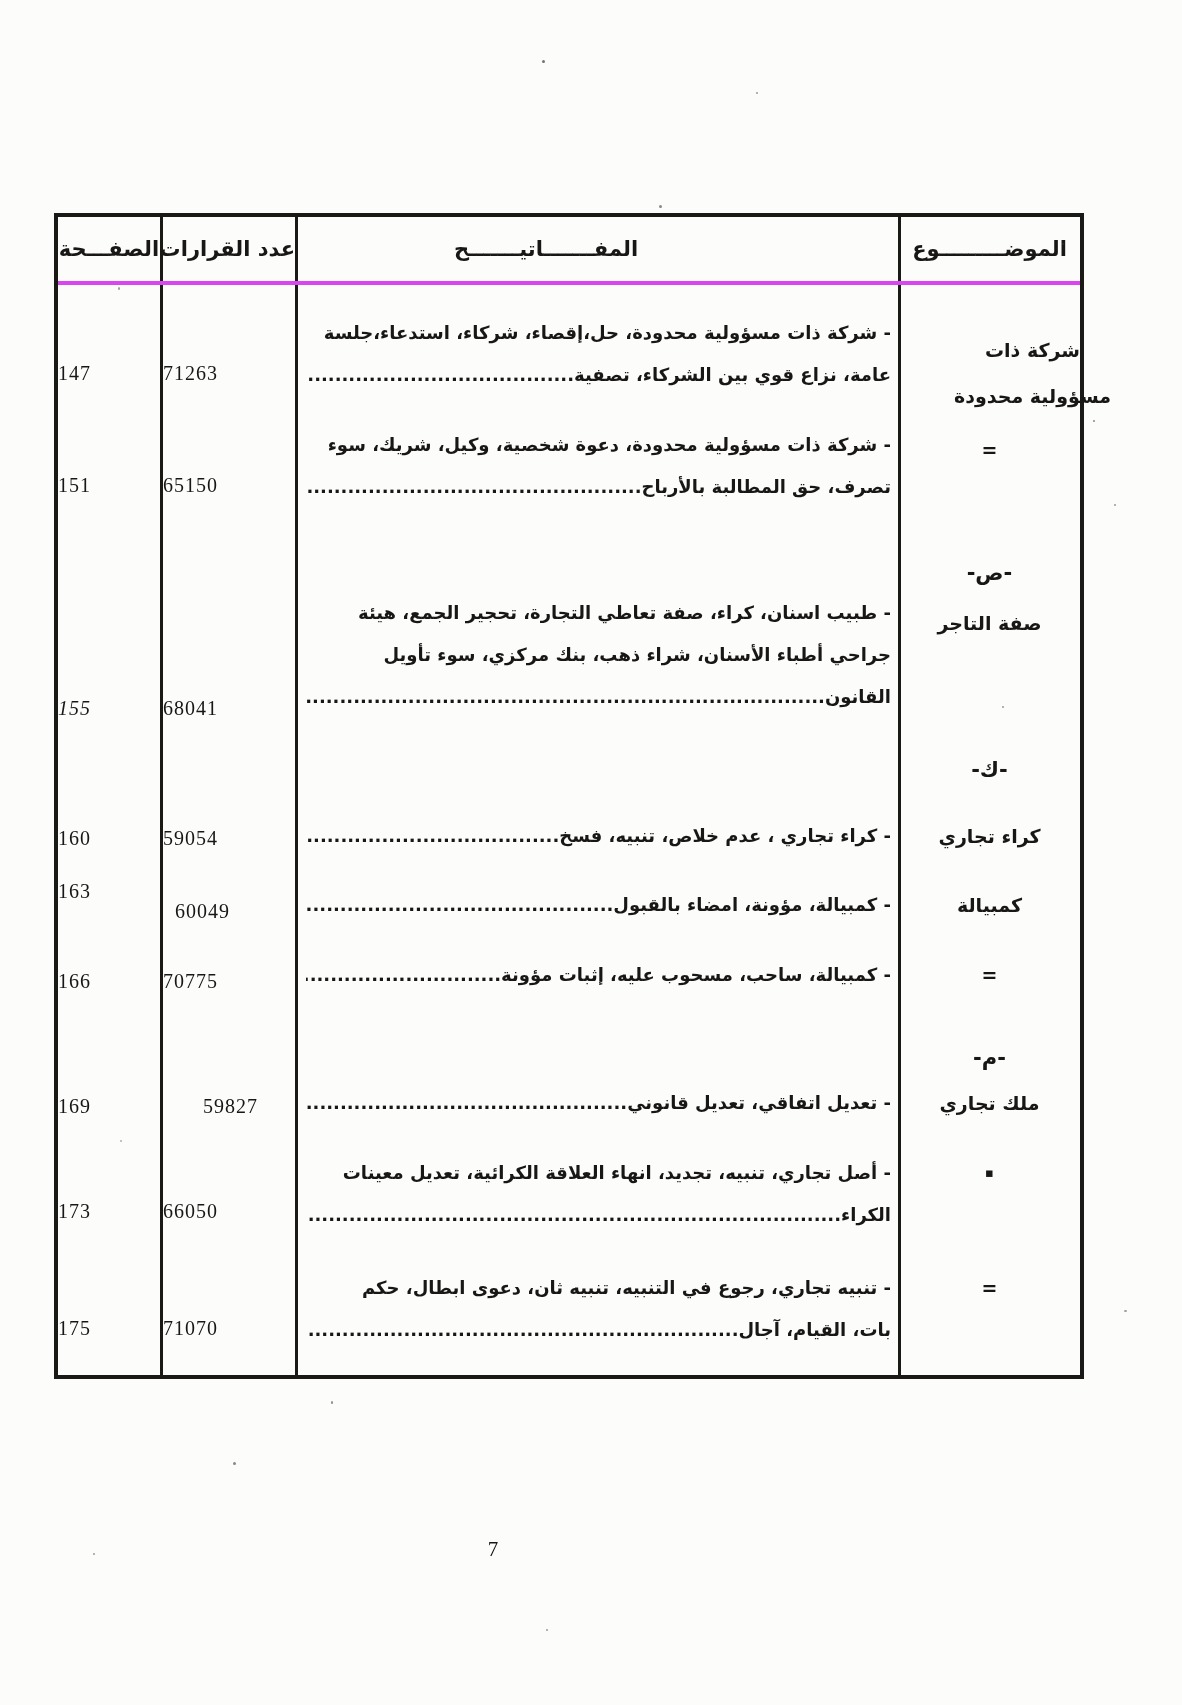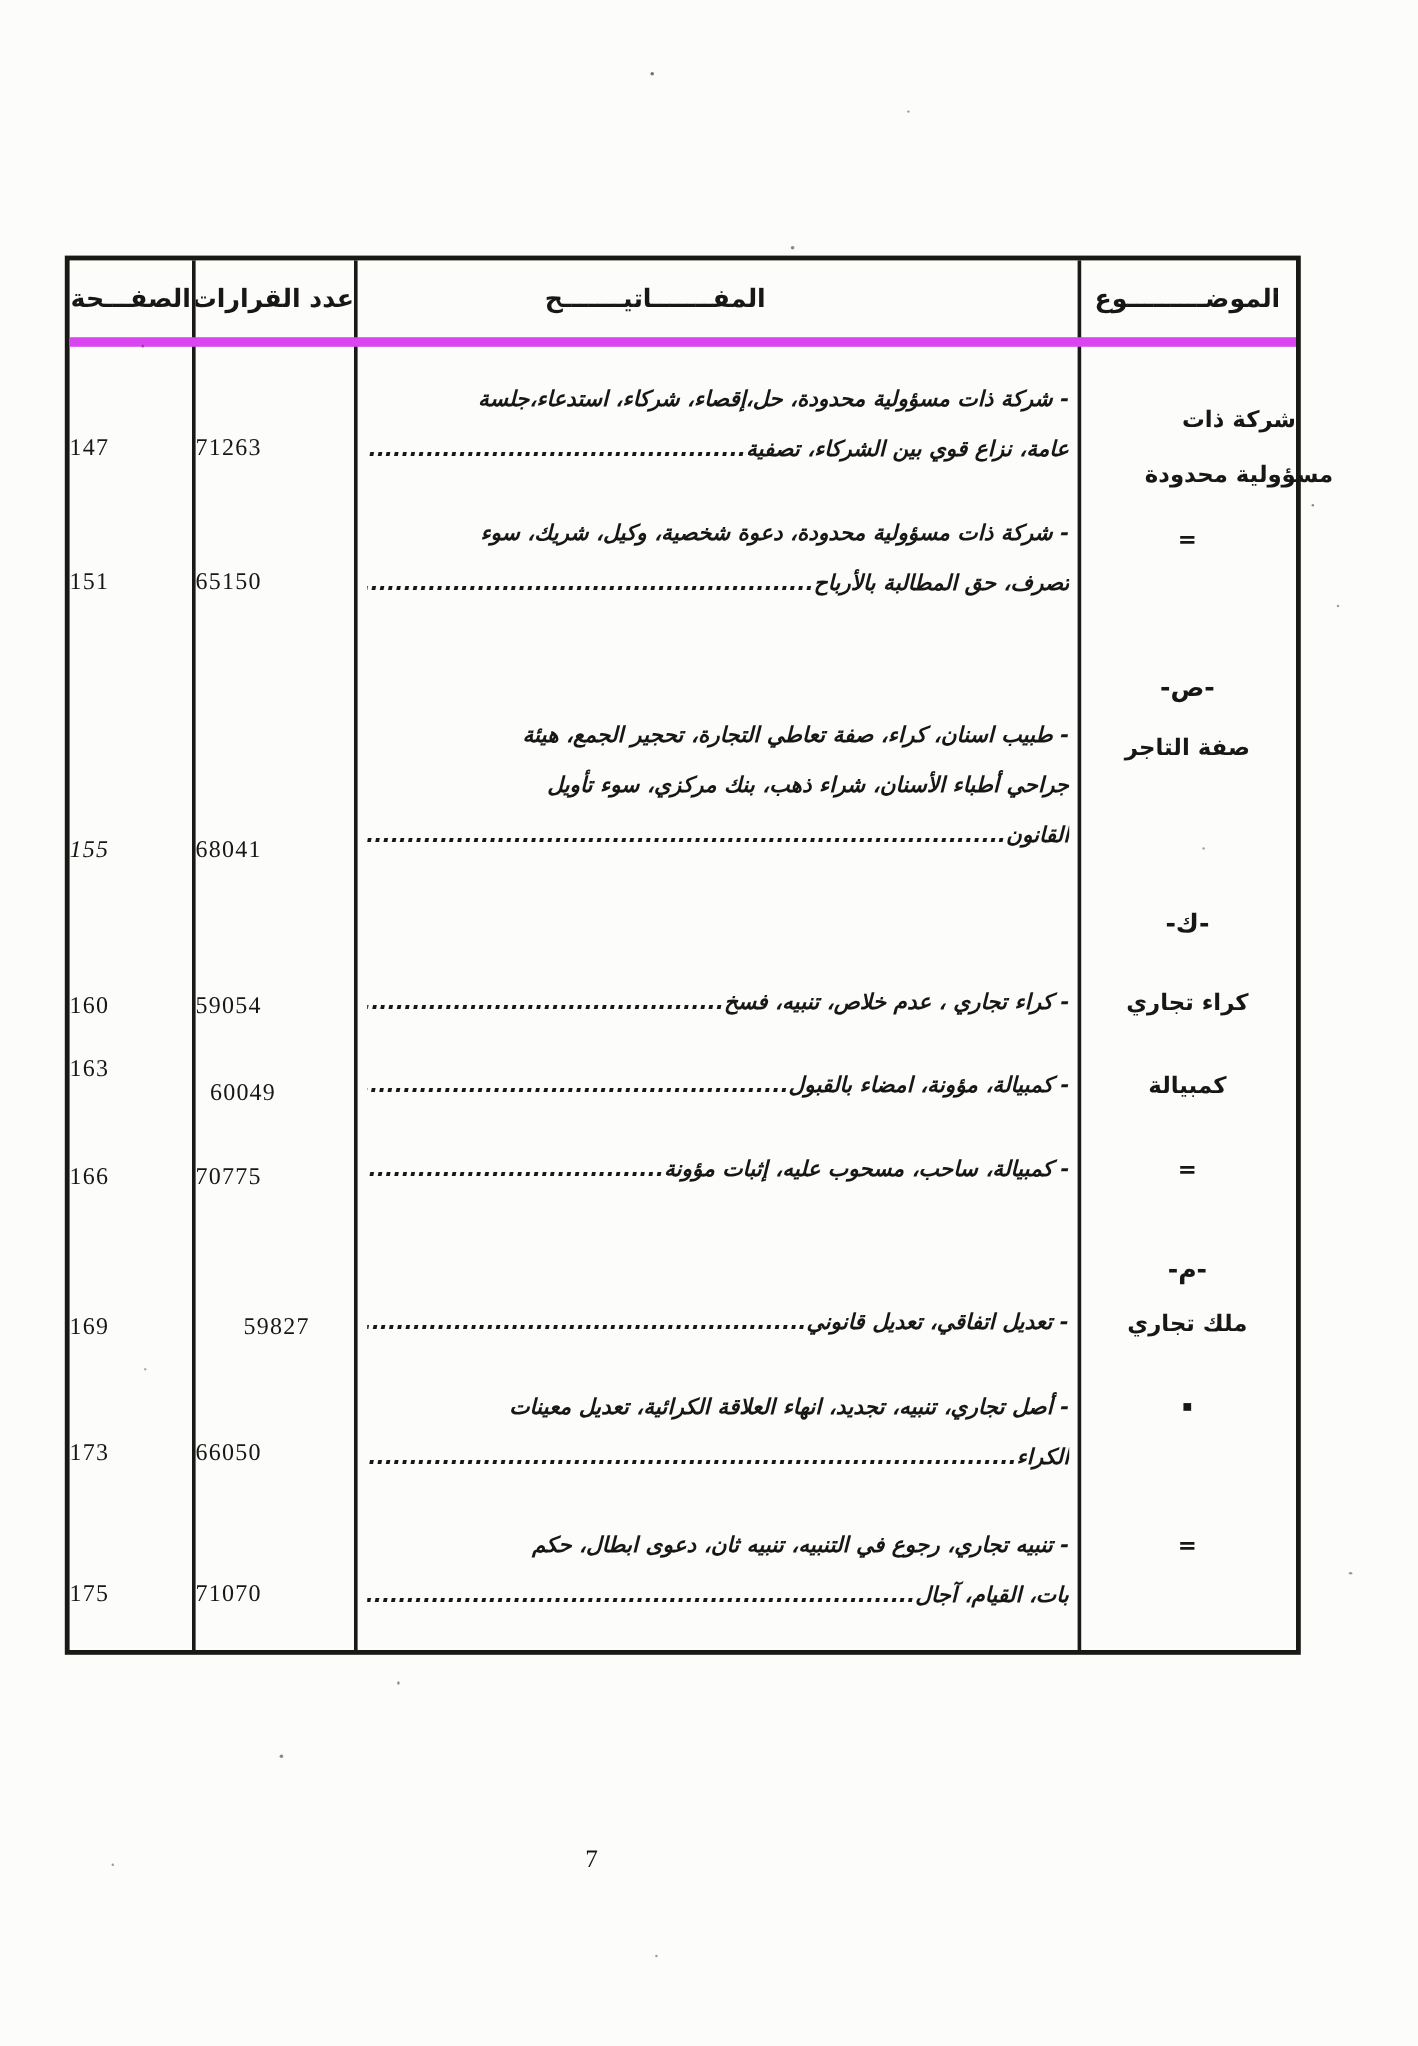--- a/index.html
+++ b/index.html
@@ -12,34 +12,34 @@
     color:#181715;
   }
   .doc-table{
     position:absolute;left:54px;top:213px;
     width:1030px;height:1166px;
     border:4px solid #1a1916;
     box-sizing:border-box;
     background:transparent;
   }
   .vline{position:absolute;top:0;bottom:0;width:3px;background:#1a1916;}
-  .t-header{position:absolute;top:0;left:0;right:0;height:64px;border-bottom:8px solid #d946ef;}
+  .t-header{position:absolute;top:0;left:0;right:0;height:64px;border-bottom:4px solid #d946ef;}
   .hdr-cell{
     position:absolute;top:0;height:64px;line-height:64px;
     text-align:center;font-weight:bold;font-size:21px;direction:rtl;
     white-space:nowrap;overflow:hidden;
   }
   .num-cell{
     position:absolute;height:28px;line-height:28px;text-align:left;
     font-size:20px;font-family:"Liberation Serif",serif;letter-spacing:1px;
   }
   .keys-block{
     position:absolute;right:189px;width:585px;
     direction:rtl;text-align:right;
-    font-size:18px;font-weight:bold;line-height:42px;font-style:italic;
+    font-size:18px;font-weight:bold;line-height:42px;
   }
   .keys-line{white-space:nowrap;overflow:hidden;height:42px;}
   .subj{
     position:absolute;left:843px;width:177px;
     direction:rtl;text-align:center;
     font-weight:bold;font-size:19px;line-height:28px;
     white-space:nowrap;
   }
   .subj.two-line{line-height:46px;white-space:normal;margin-left:43px;}
   .subj.section{font-size:21px;}

